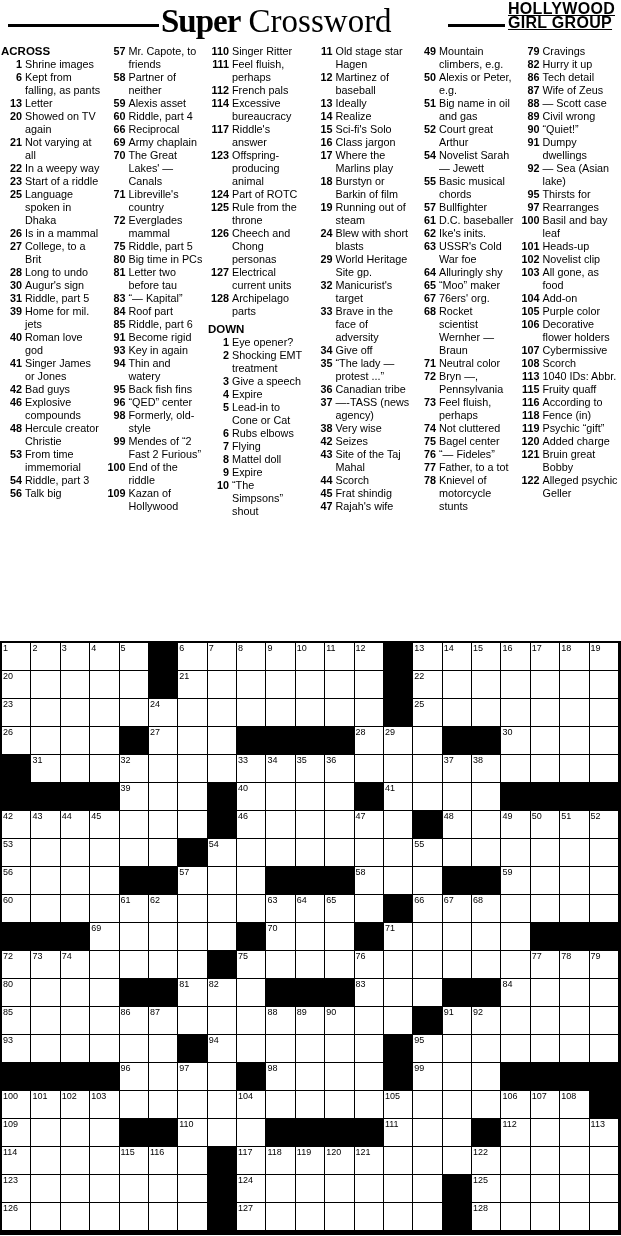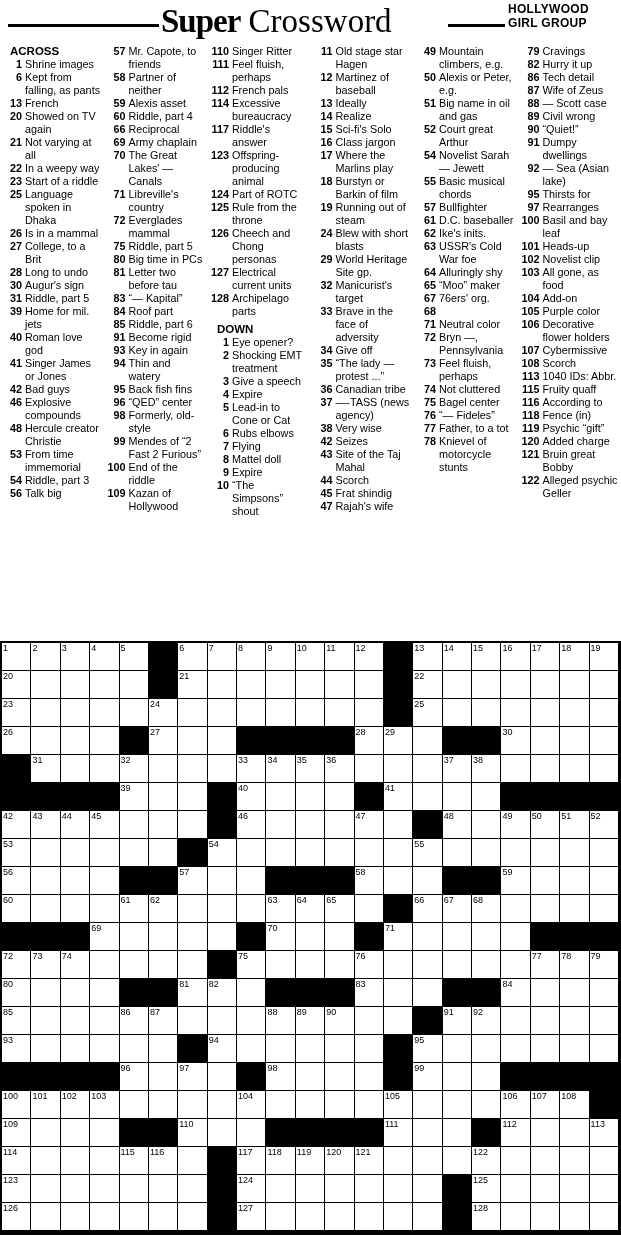--- a/index.html
+++ b/index.html
@@ -12,30 +12,31 @@
   .rule { position:absolute; background:#000; height:3px; top:24px; }
   #rule-left  { left:0;   width:151px; }
   #rule-right { left:440px; width:57px; }
   #title {
     position:absolute; left:153px; top:0; height:42px; line-height:42px;
     font-family:"Liberation Serif", serif; font-size:33px; white-space:nowrap;
   }
   #title .t-bold { font-weight:bold; letter-spacing:-1px; }
   #theme {
     position:absolute; left:500px; top:2px;
-    font-weight:bold; font-size:12px; line-height:14px; letter-spacing:0.3px;
+    font-weight:bold; font-size:16px; line-height:14px; letter-spacing:0.3px;
     white-space:nowrap;
+    text-decoration:underline;
   }
   
   #clues {
     position:absolute; top:45px; left:0; width:621px; height:596px;
     display:flex;
   }
   .clue-col { width:103.5px; flex:none; overflow:hidden; }
-  .clue-header { font-weight:bold; font-size:11.5px; line-height:13px; padding-left:10px; }
+  .clue-header { font-weight:bold; font-size:11.5px; line-height:13px; padding-left:1px; }
   .clue-header + .clue { margin-top:0; }
   .clue-col .clue-header:not(:first-child) { margin-top:5px; }
   .clue { display:flex; font-size:10.8px; line-height:13px; }
   .cnum { flex:none; width:22px; text-align:right; font-weight:bold; padding-right:3px; }
   .ctext { flex:1; padding-right:3px; }
   
   #grid {
     position:absolute; top:641px; left:0; width:617px; height:588px;
     display:grid;
     grid-template-columns:repeat(21, 1fr);
@@ -72,21 +73,21 @@
         <div class="clue">
           <span class="cnum">1</span>
           <span class="ctext">Shrine images</span>
         </div>
         <div class="clue">
           <span class="cnum">6</span>
           <span class="ctext">Kept from falling, as pants</span>
         </div>
         <div class="clue">
           <span class="cnum">13</span>
-          <span class="ctext">French</span>
+          <span class="ctext">Letter</span>
         </div>
         <div class="clue">
           <span class="cnum">20</span>
           <span class="ctext">Showed on TV again</span>
         </div>
         <div class="clue">
           <span class="cnum">21</span>
           <span class="ctext">Not varying at all</span>
         </div>
         <div class="clue">
@@ -485,20 +486,21 @@
         <div class="clue">
           <span class="cnum">65</span>
           <span class="ctext">“Moo” maker</span>
         </div>
         <div class="clue">
           <span class="cnum">67</span>
           <span class="ctext">76ers' org.</span>
         </div>
         <div class="clue">
           <span class="cnum">68</span>
+          <span class="ctext">Rocket scientist Wernher — Braun</span>
         </div>
         <div class="clue">
           <span class="cnum">71</span>
           <span class="ctext">Neutral color</span>
         </div>
         <div class="clue">
           <span class="cnum">72</span>
           <span class="ctext">Bryn —, Pennsylvania</span>
         </div>
         <div class="clue">

